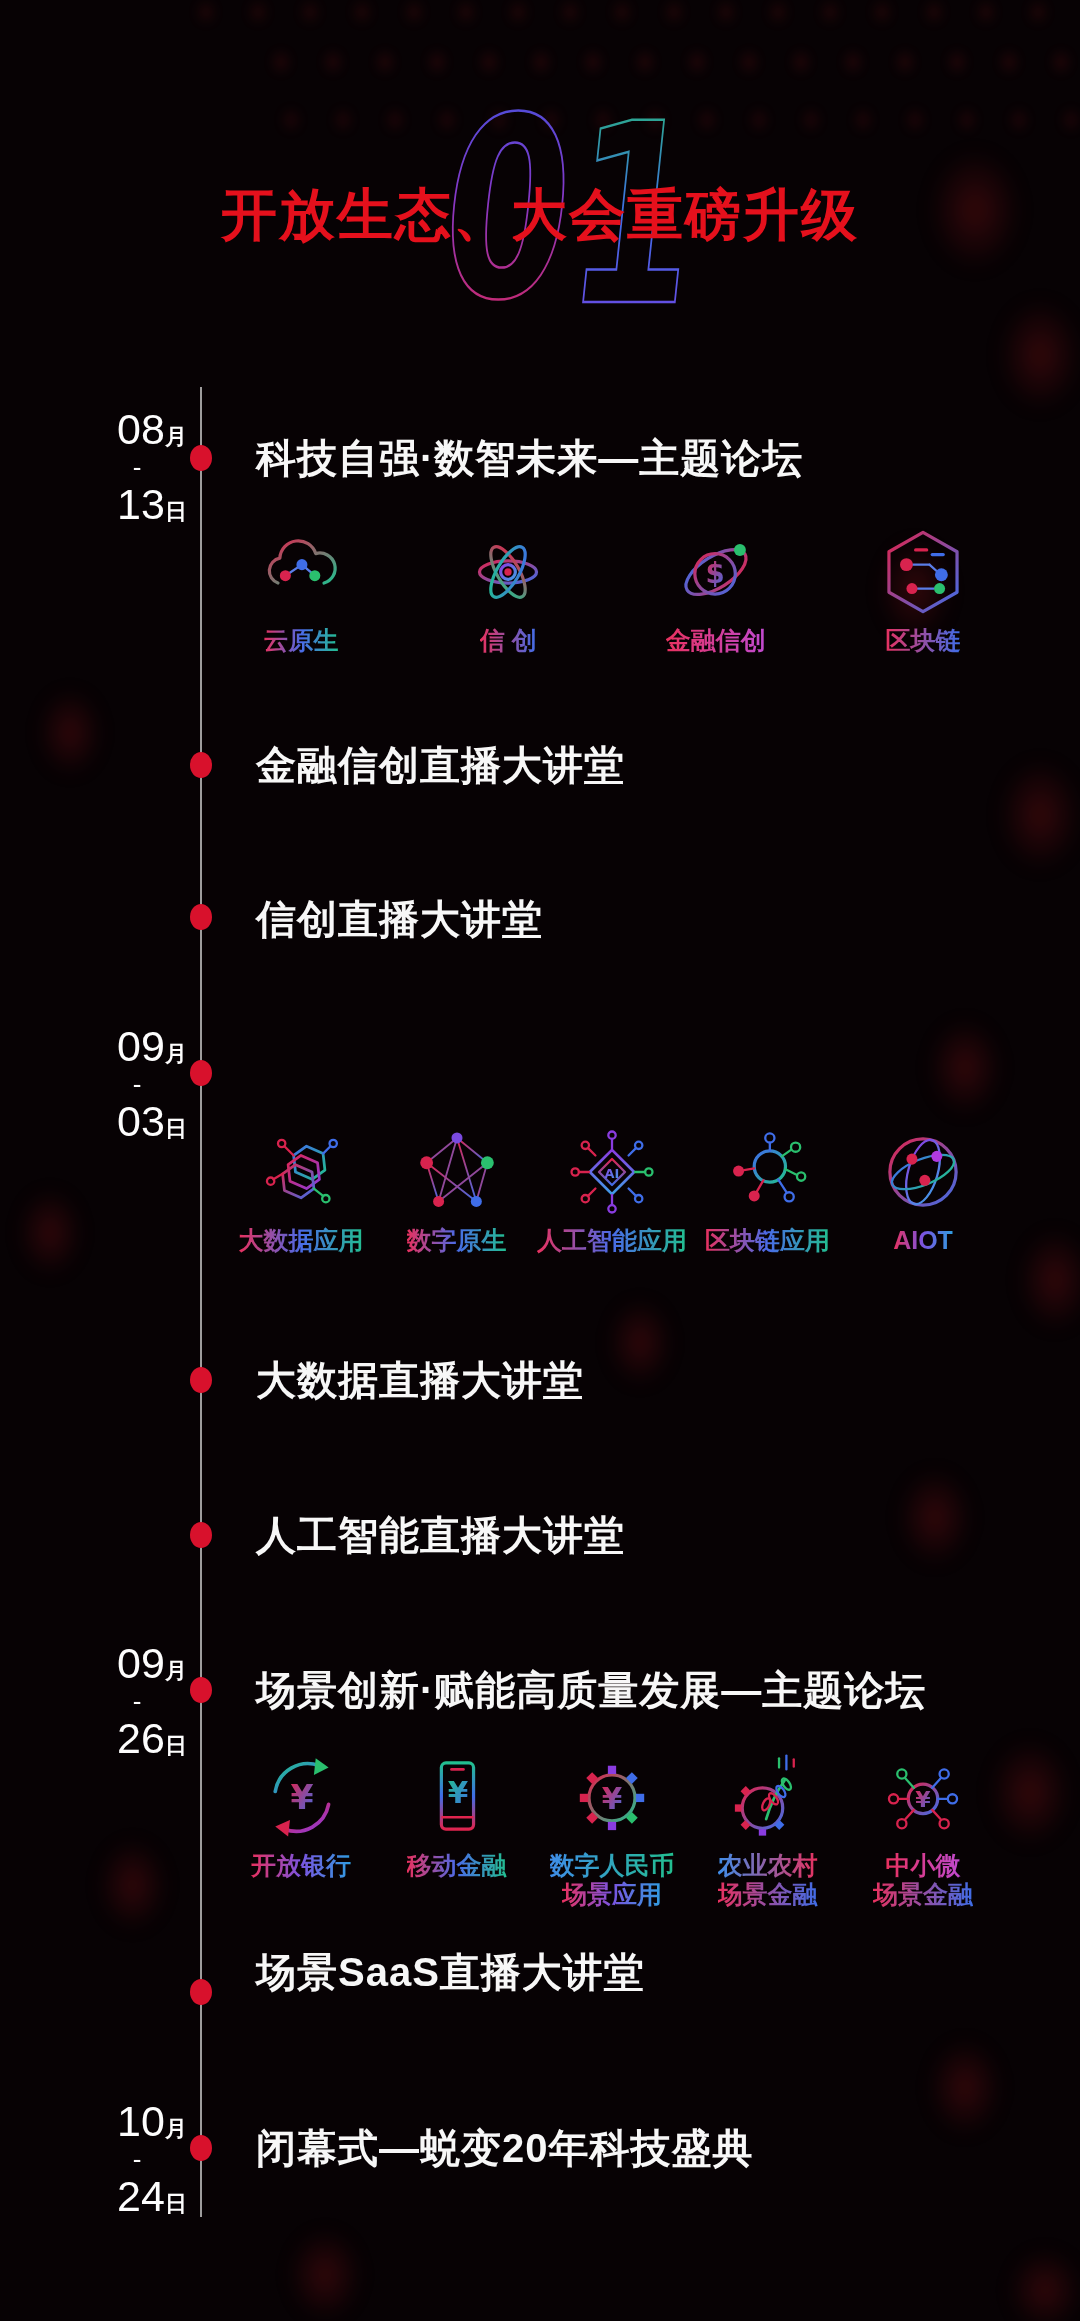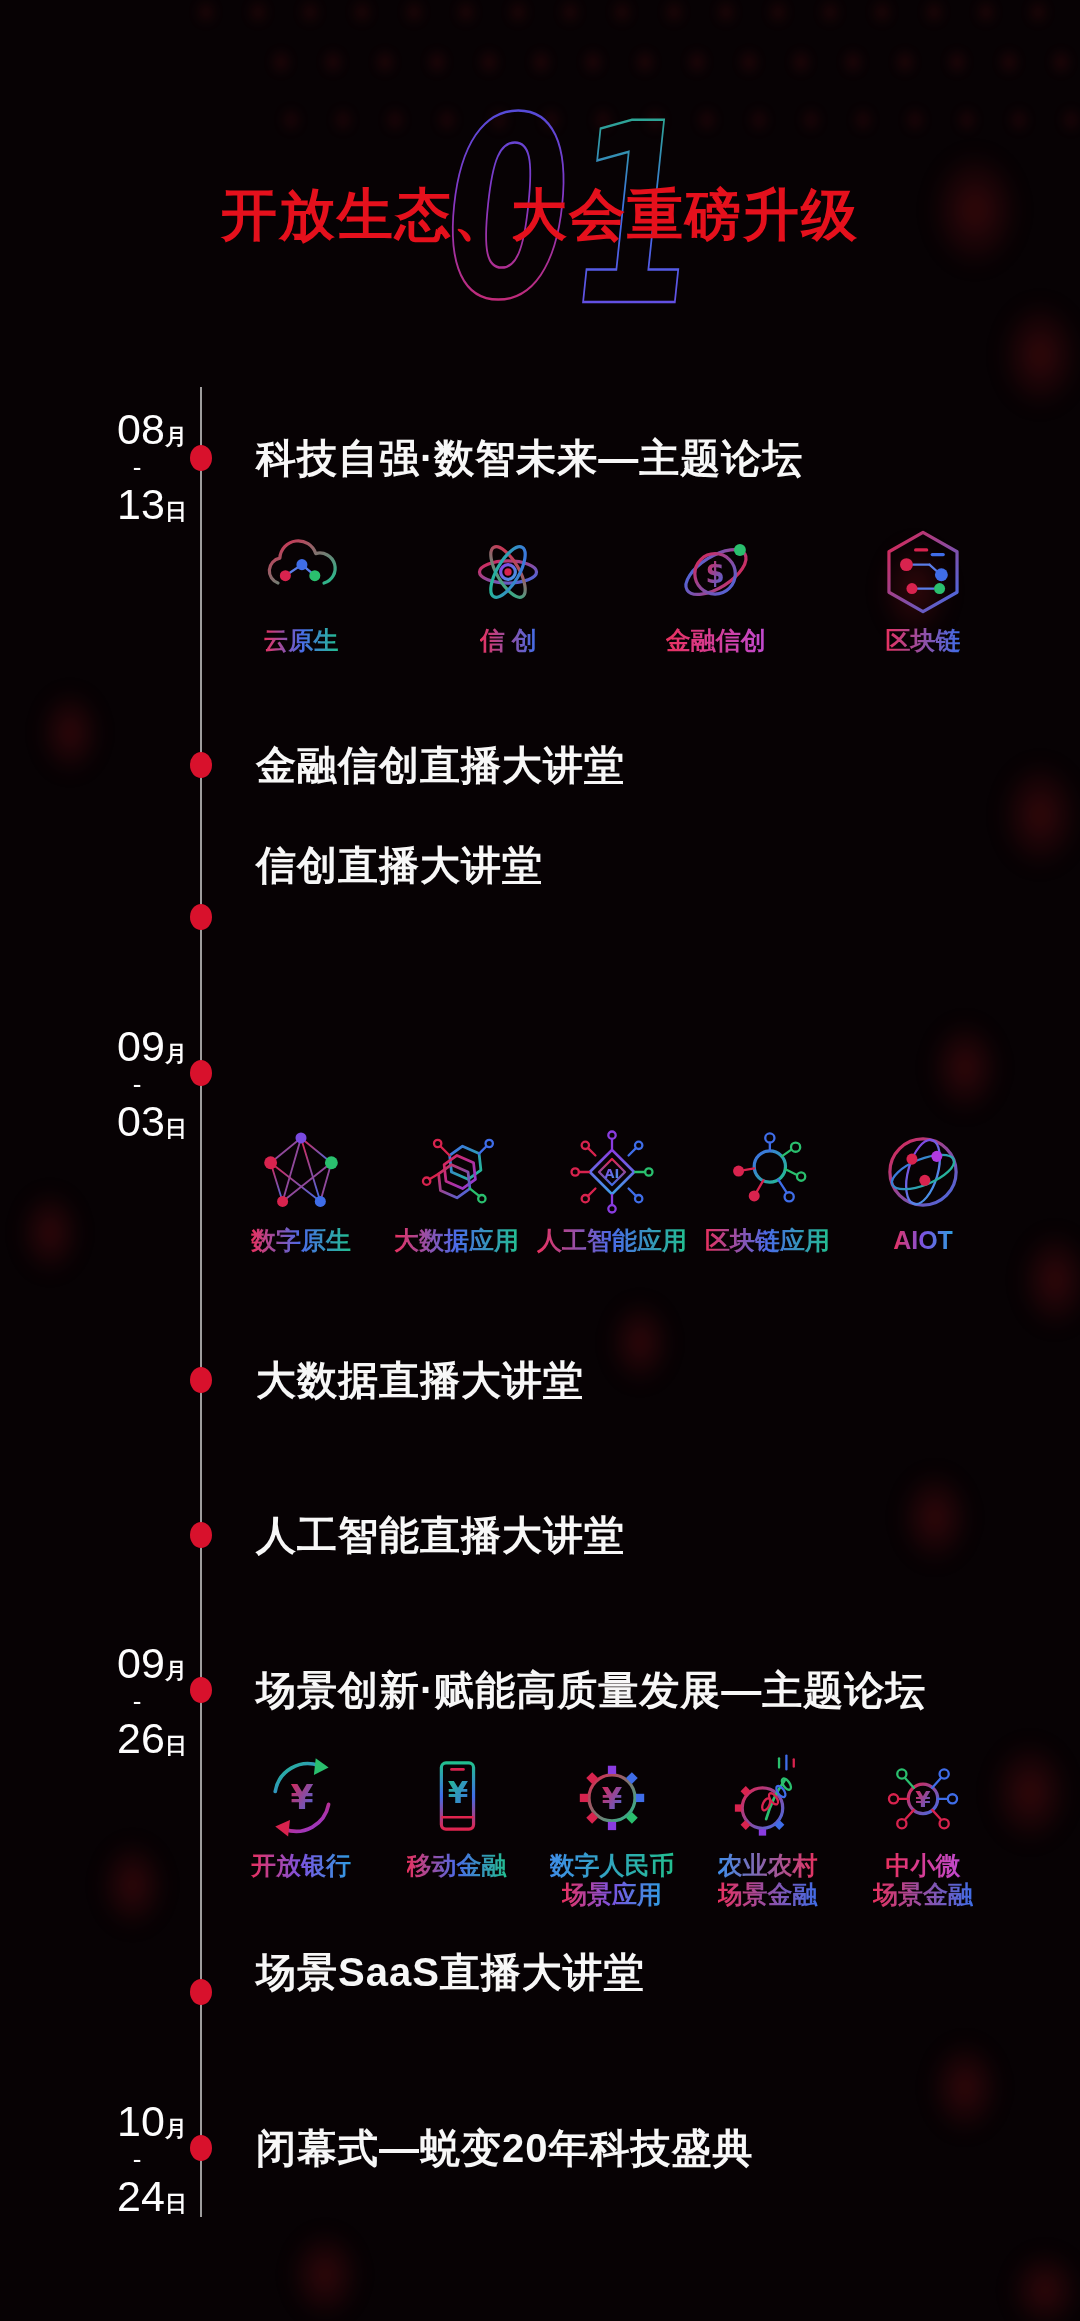--- a/index.html
+++ b/index.html
@@ -202,30 +202,46 @@
         <circle cx="68" cy="68" r="6" fill="#2abf6e" stroke="none"></circle>
       </svg>
       <div class="topic-label lg-b">区块链</div>
     </div>
   </div>
 
   <div class="tl-dot" style="top:752px"></div>
   <div class="item-title" style="top:737px">金融信创直播大讲堂</div>
 
   <div class="tl-dot" style="top:904px"></div>
-  <div class="item-title" style="top:837px">信创直播大讲堂</div>
+  <div class="item-title" style="top:891px">信创直播大讲堂</div>
 
   <div class="tl-date" style="top:1025px">
     <span class="date-line"><span>09</span><span class="u">月</span></span>
     <span class="date-dash">-</span>
     <span class="date-line"><span>03</span><span class="u">日</span></span>
   </div>
   <div class="tl-dot" style="top:1060px"></div>
 
   <div class="topics" style="top:1126px">
+    <div class="topic">
+      <svg class="ticon" viewBox="0 0 100 100">
+        <polygon points="56,22 74,30 76,48 62,58 44,50 42,32" stroke="url(#g-bg)" stroke-width="3"></polygon>
+        <polygon points="50,32 68,40 70,58 56,68 38,60 36,42" stroke="url(#g-rp)" stroke-width="3"></polygon>
+        <polygon points="44,42 62,50 64,68 50,78 32,70 30,52" stroke="url(#g-rb)" stroke-width="3"></polygon>
+        <line x1="42" y1="32" x2="32" y2="22" stroke="#d8234e" stroke-width="2.5"></line>
+        <line x1="74" y1="30" x2="82" y2="22" stroke="#3f6de8" stroke-width="2.5"></line>
+        <line x1="30" y1="52" x2="20" y2="58" stroke="#d8234e" stroke-width="2.5"></line>
+        <line x1="64" y1="68" x2="74" y2="76" stroke="#2abf6e" stroke-width="2.5"></line>
+        <circle cx="29" cy="19" r="4" stroke="#d8234e" stroke-width="2.5"></circle>
+        <circle cx="85" cy="19" r="4" stroke="#3f6de8" stroke-width="2.5"></circle>
+        <circle cx="17" cy="60" r="4" stroke="#d8234e" stroke-width="2.5"></circle>
+        <circle cx="77" cy="79" r="4" stroke="#2abf6e" stroke-width="2.5"></circle>
+      </svg>
+      <div class="topic-label lg-e">大数据应用</div>
+    </div>
     <div class="topic">
       <svg class="ticon" viewBox="0 0 100 100">
         <g stroke="url(#g-rb)" stroke-width="2">
           <line x1="50" y1="13" x2="17" y2="40"></line>
             <line x1="50" y1="13" x2="83" y2="40"></line>
           <line x1="50" y1="13" x2="30" y2="82"></line>
             <line x1="50" y1="13" x2="71" y2="82"></line>
           <line x1="17" y1="40" x2="83" y2="40"></line>
             <line x1="17" y1="40" x2="30" y2="82"></line>
           <line x1="17" y1="40" x2="71" y2="82"></line>
@@ -233,36 +249,20 @@
           <line x1="83" y1="40" x2="71" y2="82"></line>
             <line x1="30" y1="82" x2="71" y2="82"></line>
         </g>
         <circle cx="50" cy="13" r="6" fill="#7a4ae0" stroke="none"></circle>
         <circle cx="17" cy="40" r="7" fill="#d8234e" stroke="none"></circle>
         <circle cx="83" cy="40" r="7" fill="#2abf6e" stroke="none"></circle>
         <circle cx="30" cy="82" r="6" fill="#d8234e" stroke="none"></circle>
         <circle cx="71" cy="82" r="6" fill="#3f6de8" stroke="none"></circle>
       </svg>
       <div class="topic-label lg-e">数字原生</div>
-    </div>
-    <div class="topic">
-      <svg class="ticon" viewBox="0 0 100 100">
-        <polygon points="56,22 74,30 76,48 62,58 44,50 42,32" stroke="url(#g-bg)" stroke-width="3"></polygon>
-        <polygon points="50,32 68,40 70,58 56,68 38,60 36,42" stroke="url(#g-rp)" stroke-width="3"></polygon>
-        <polygon points="44,42 62,50 64,68 50,78 32,70 30,52" stroke="url(#g-rb)" stroke-width="3"></polygon>
-        <line x1="42" y1="32" x2="32" y2="22" stroke="#d8234e" stroke-width="2.5"></line>
-        <line x1="74" y1="30" x2="82" y2="22" stroke="#3f6de8" stroke-width="2.5"></line>
-        <line x1="30" y1="52" x2="20" y2="58" stroke="#d8234e" stroke-width="2.5"></line>
-        <line x1="64" y1="68" x2="74" y2="76" stroke="#2abf6e" stroke-width="2.5"></line>
-        <circle cx="29" cy="19" r="4" stroke="#d8234e" stroke-width="2.5"></circle>
-        <circle cx="85" cy="19" r="4" stroke="#3f6de8" stroke-width="2.5"></circle>
-        <circle cx="17" cy="60" r="4" stroke="#d8234e" stroke-width="2.5"></circle>
-        <circle cx="77" cy="79" r="4" stroke="#2abf6e" stroke-width="2.5"></circle>
-      </svg>
-      <div class="topic-label lg-e">大数据应用</div>
     </div>
     <div class="topic">
       <svg class="ticon" viewBox="0 0 100 100">
         <rect x="33" y="33" width="34" height="34" transform="rotate(45 50 50)" stroke="url(#g-pb)" stroke-width="3"></rect>
         <rect x="40" y="40" width="20" height="20" transform="rotate(45 50 50)" stroke="url(#g-rb)" stroke-width="2.5"></rect>
         <text x="50" y="56" font-size="14" font-weight="bold" text-anchor="middle" fill="url(#g-pb)">AI</text>
         <line x1="50" y1="25" x2="50" y2="14" stroke="#8a3ce0" stroke-width="2.5"></line>
           <circle cx="50" cy="10" r="4" stroke="#8a3ce0" stroke-width="2.5"></circle>
         <line x1="68" y1="32" x2="76" y2="24" stroke="#3f6de8" stroke-width="2.5"></line>
           <circle cx="79" cy="21" r="4" stroke="#3f6de8" stroke-width="2.5"></circle>

